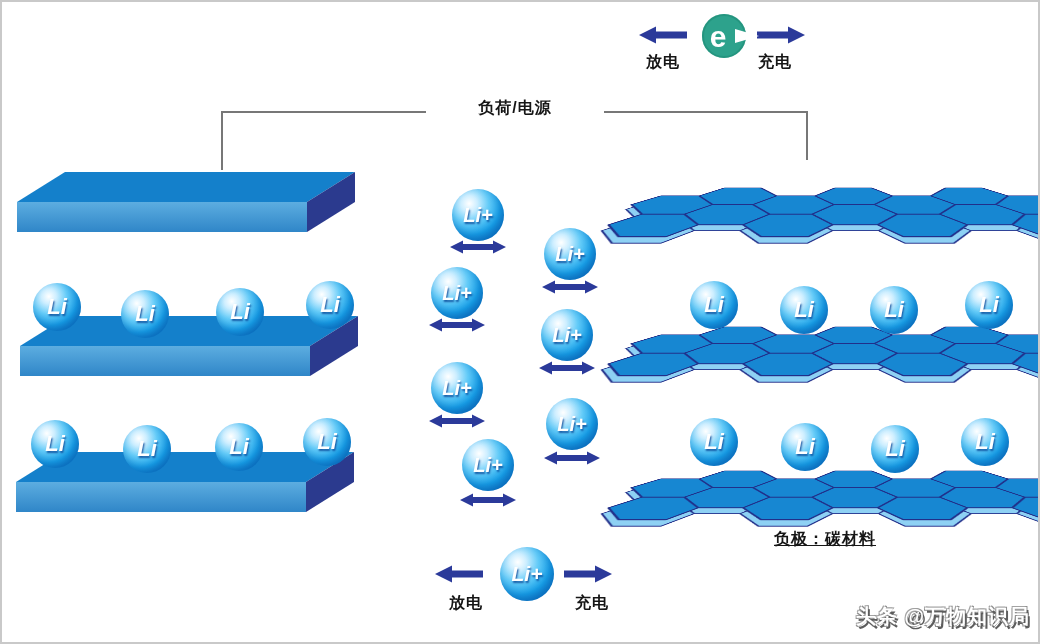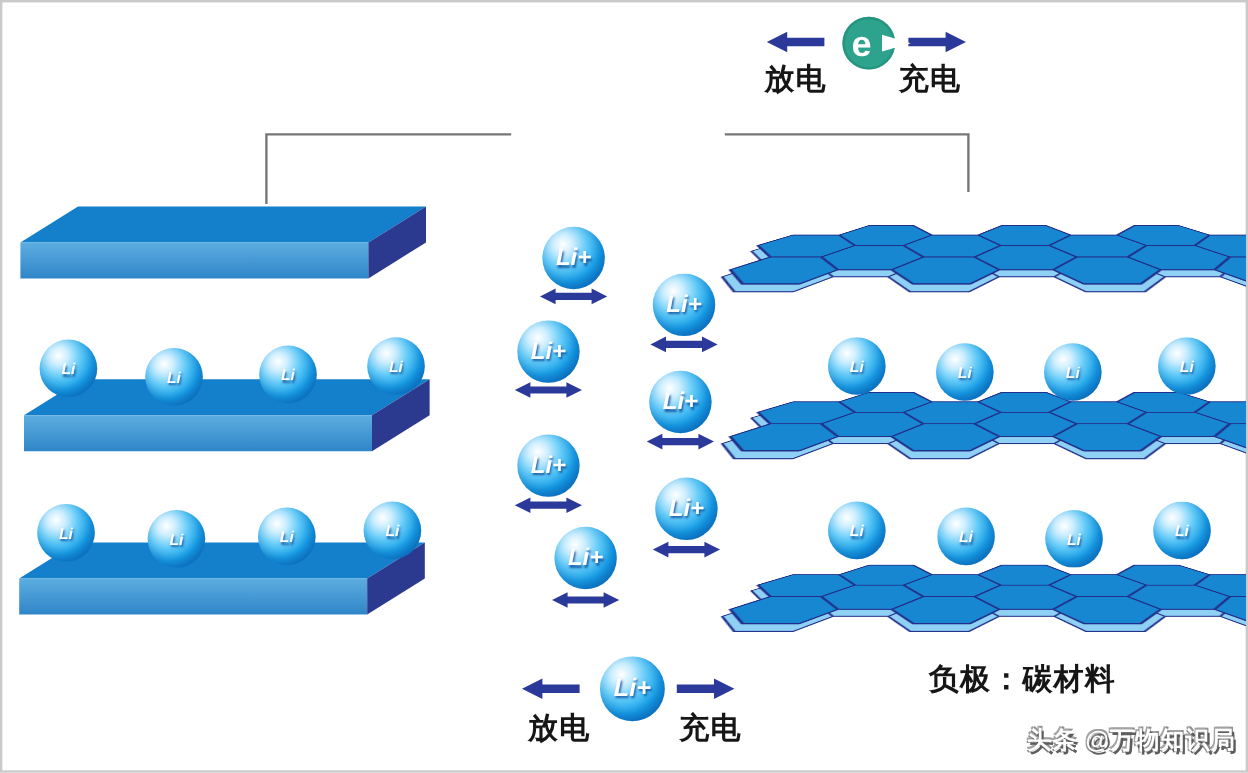--- a/index.html
+++ b/index.html
@@ -4,35 +4,35 @@
 <style>
   html,body{margin:0;padding:0;background:#fff;}
   .stage{
     position:relative;width:1040px;height:644px;background:#ffffff;
     border:2px solid #c9c9c9;box-sizing:border-box;overflow:hidden;
     font-family:"Liberation Sans", sans-serif;
   }
   .abs{position:absolute;}
   .cjk{
     position:absolute;color:#161616;font-weight:600;letter-spacing:1px;
-    font-size:25px;line-height:1.1;white-space:nowrap;
+    font-size:16px;line-height:1.1;white-space:nowrap;
     font-family:"Liberation Sans", sans-serif;
   }
   .cjk.center{transform:translateX(-50%);}
   
   .sphere{
     position:absolute;border-radius:50%;
     display:flex;align-items:center;justify-content:center;
     color:#fff;font-weight:700;
     background:radial-gradient(circle at 33% 28%, #ffffff 0%, #cdeeff 16%, #63cbf8 38%, #18a2ea 62%, #0b7ecf 85%, #0969b8 100%);
     box-shadow:inset -3px -5px 9px rgba(5,60,140,.35);
     text-shadow:1px 2px 2px rgba(8,70,150,.85);
     font-style:italic;
   }
-  .sphere.li{width:48px;height:48px;font-size:13px;}
+  .sphere.li{width:48px;height:48px;font-size:22px;}
   .sphere.liplus{width:52px;height:52px;font-size:20px;}
   .sphere.libig{width:54px;height:54px;font-size:21px;}
   
   .hexlayer{position:absolute;width:380px;height:150px;pointer-events:none;}
   .hextilt{
     position:absolute;inset:0;
     transform:perspective(430px) rotateX(63deg);
     transform-origin:50% 100%;
   }
   .hexsvg{position:absolute;left:0;width:380px;height:140px;bottom:0;overflow:visible;}
@@ -173,23 +173,24 @@
   <div class="sphere liplus" style="left:450px;top:187px;">Li+</div>
   <div class="sphere liplus" style="left:542px;top:226px;">Li+</div>
   <div class="sphere liplus" style="left:429px;top:265px;">Li+</div>
   <div class="sphere liplus" style="left:539px;top:307px;">Li+</div>
   <div class="sphere liplus" style="left:429px;top:360px;">Li+</div>
   <div class="sphere liplus" style="left:544px;top:396px;">Li+</div>
   <div class="sphere liplus" style="left:460px;top:437px;">Li+</div>
 
   <div class="sphere libig" style="left:498px;top:545px;">Li+</div>
 
+  <div class="cjk center" style="left:513px;top:97px;">负荷/电源</div>
 
   <div class="cjk center" style="left:661px;top:51px;">放电</div>
   <div class="cjk center" style="left:773px;top:51px;">充电</div>
 
-  <div class="cjk" style="left:772px;top:551px;">负极：碳材料</div>
+  <div class="cjk" style="left:772px;top:528px;text-decoration:underline;">负极：碳材料</div>
 
   <div class="cjk center" style="left:464px;top:592px;">放电</div>
   <div class="cjk center" style="left:590px;top:592px;">充电</div>
 
   <div class="watermark">头条 @万物知识局</div>
 </div>
 
 </body></html>

